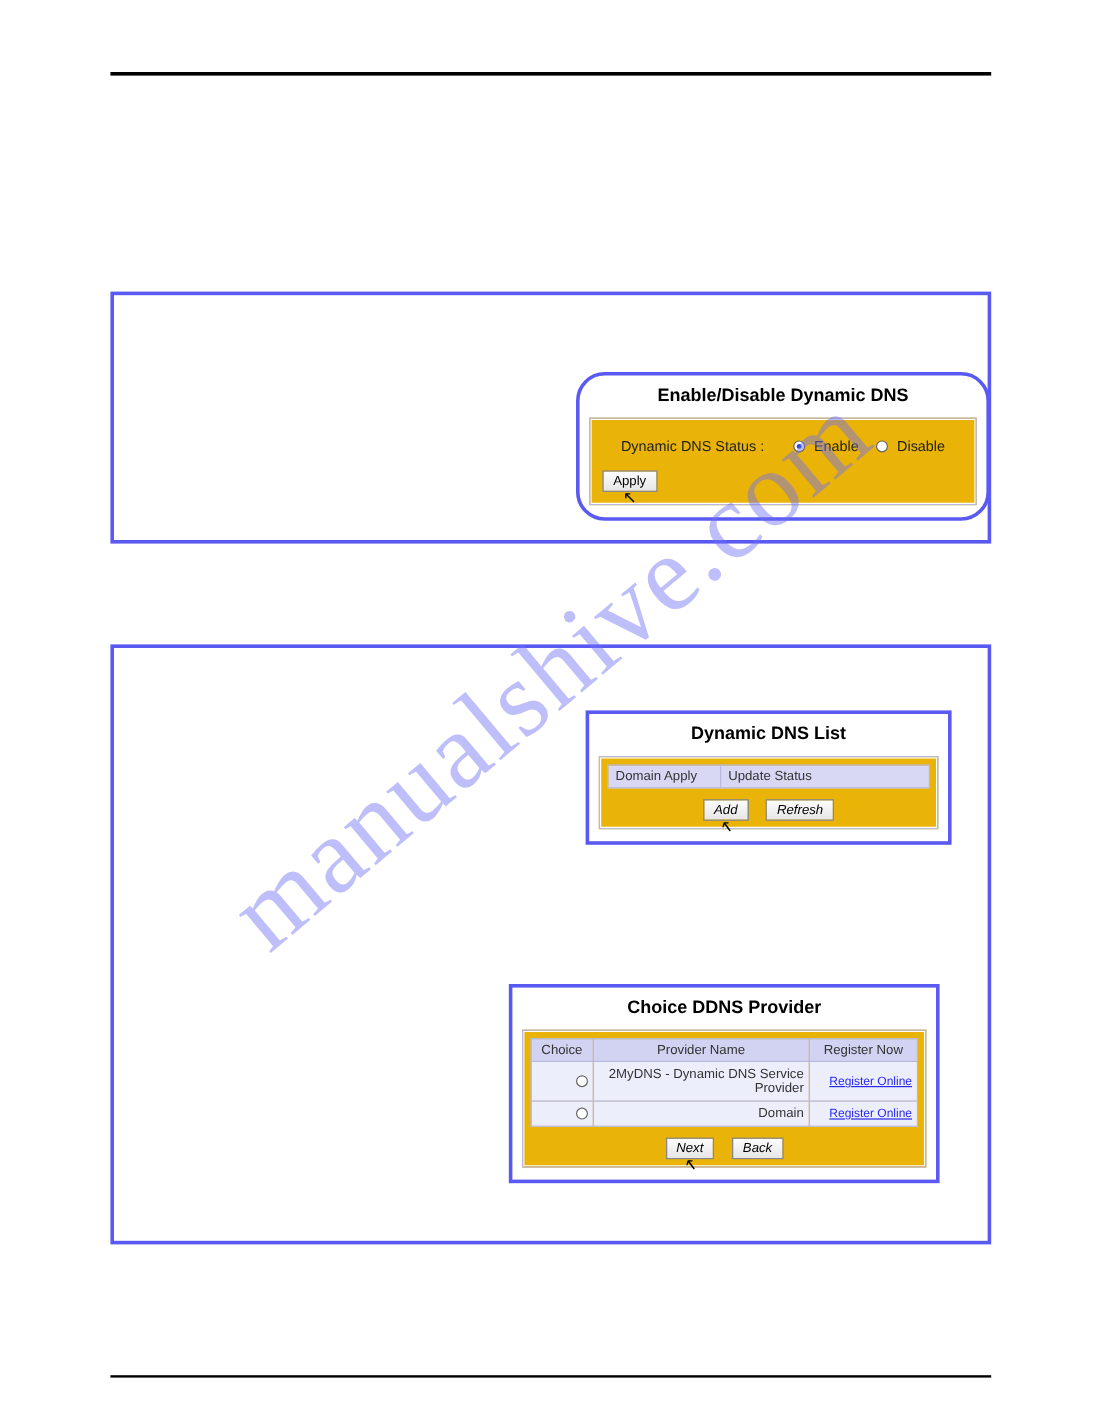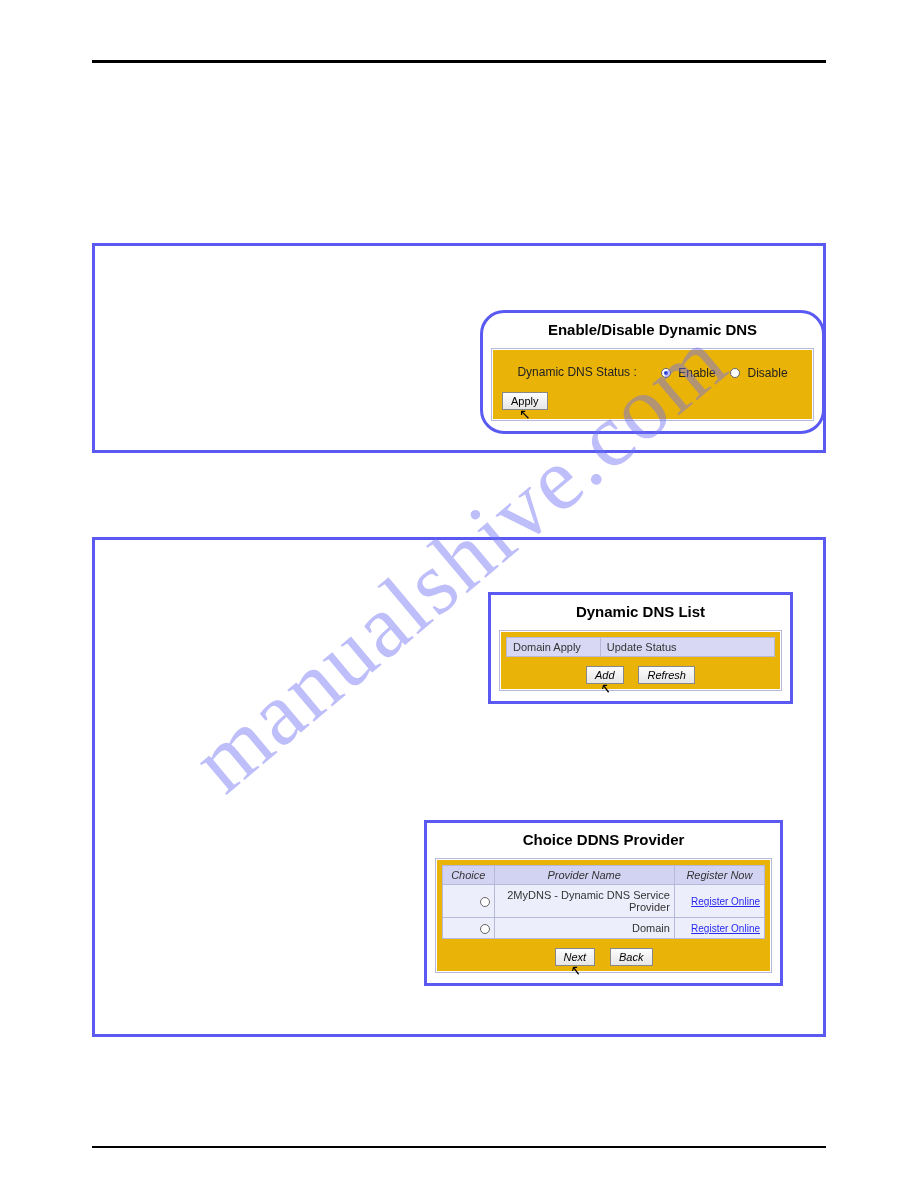--- a/index.html
+++ b/index.html
@@ -114,21 +114,20 @@
     font-size: 11px;
     font-family: Tahoma, Verdana, sans-serif;
   }
   .table2 th {
     background: #d2d2f2;
     border: 1px solid #b8b8d8;
     padding: 3px 4px;
     text-align: center;
     font-weight: normal;
     color: #333;
-    font-style: italic;
   }
   .table2 td {
     background: #edeefb;
     border: 1px solid #b8b8d8;
     padding: 4px 4px;
     text-align: right;
     color: #333;
     height: 20px;
   }
   .link { color: #2a2aee; text-decoration: underline; font-size: 10px; }

